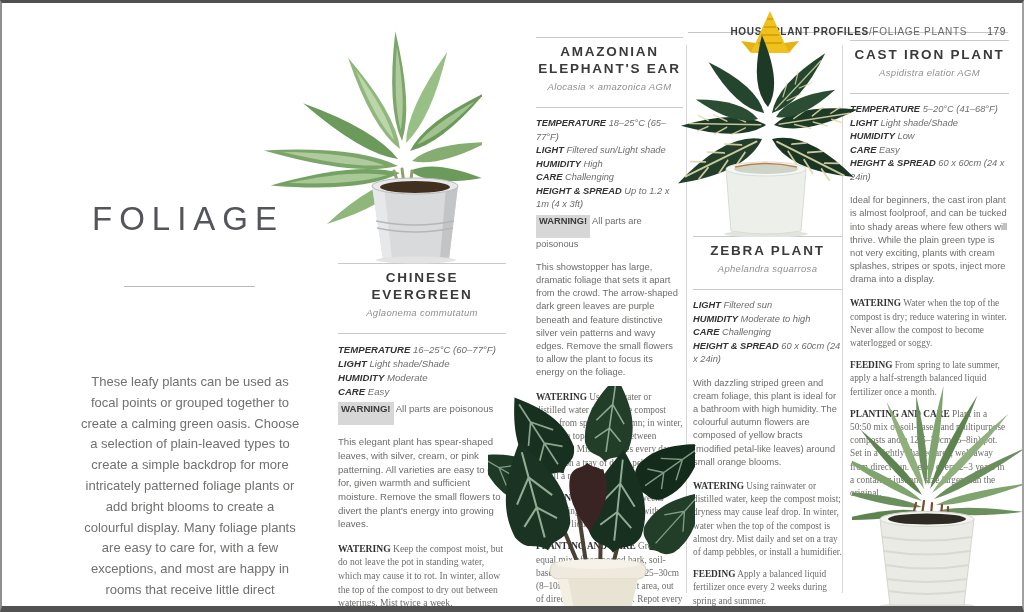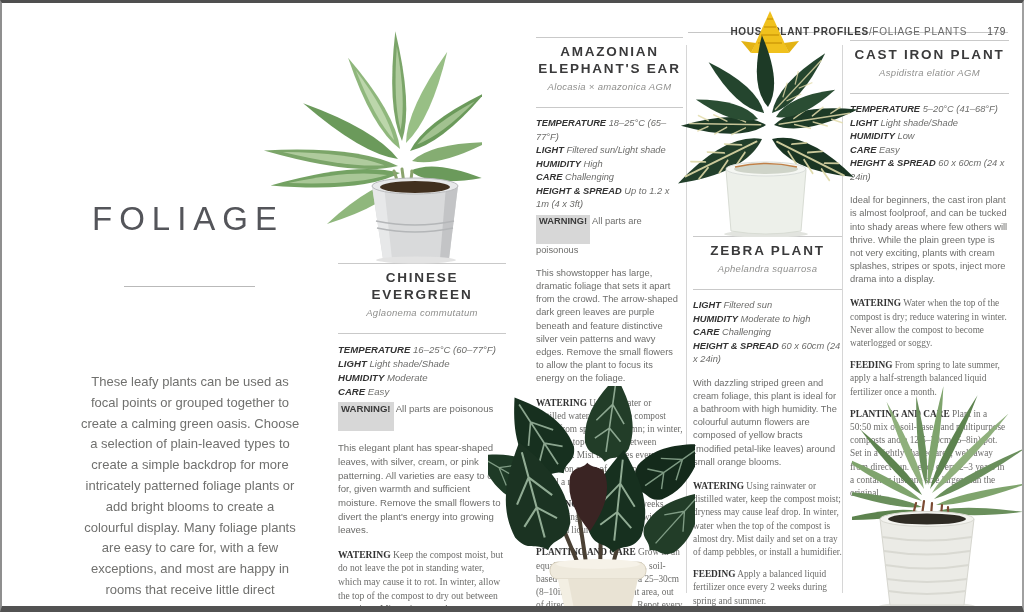--- a/index.html
+++ b/index.html
@@ -28,21 +28,21 @@
   .col{z-index:2;font-size:9.6px;line-height:1.42;color:#6d6d6b;}
   .tblock{border-top:1px solid #c9c9c9;border-bottom:1px solid #c9c9c9;
      text-align:center;padding:6px 2px 14px;margin-bottom:9px;}
   .tname{font-size:13.5px;font-weight:bold;letter-spacing:1.8px;color:#3a3a3b;line-height:1.25;}
   .tlatin{font-size:9.5px;font-style:italic;color:#8f8f8d;margin-top:2px;letter-spacing:.3px;}
   .spec{line-height:1.45;font-style:italic;}
   .spec b,.care b{color:#333;}
   .specs{margin-bottom:4px;}
   .warnrow{margin-top:3px;}
   .badge{display:inline-block;background:#d7d7d7;color:#3a3a3a;font-weight:bold;
-     padding:0 3px 16px;}
+     padding:0 3px 10px;}
   .desc{margin:10px 0 11px;}
   .care{margin:0 0 9px;font-family:Liberation Serif, serif;}
   .photo{z-index:3;}
   .photo svg{display:block;}
 </style>
 </head>
 <body>
 
 <div class="page">
 

